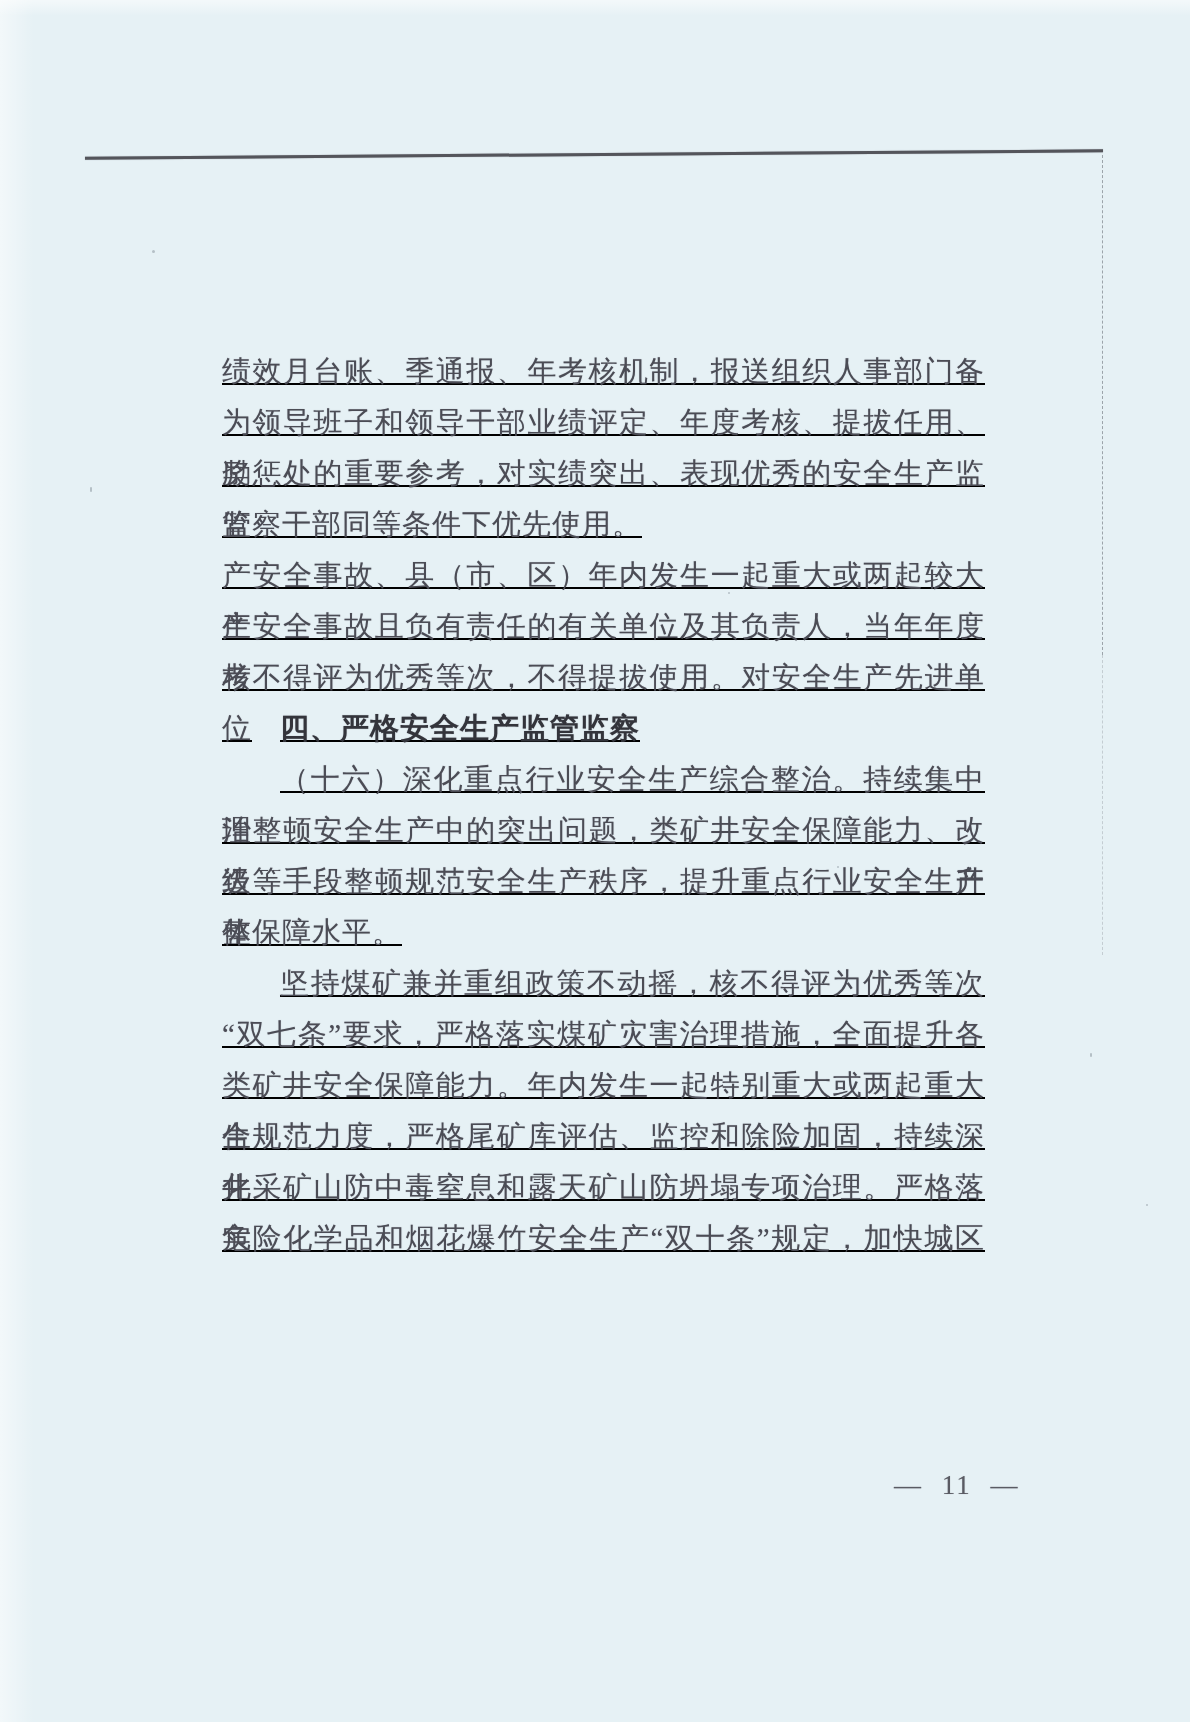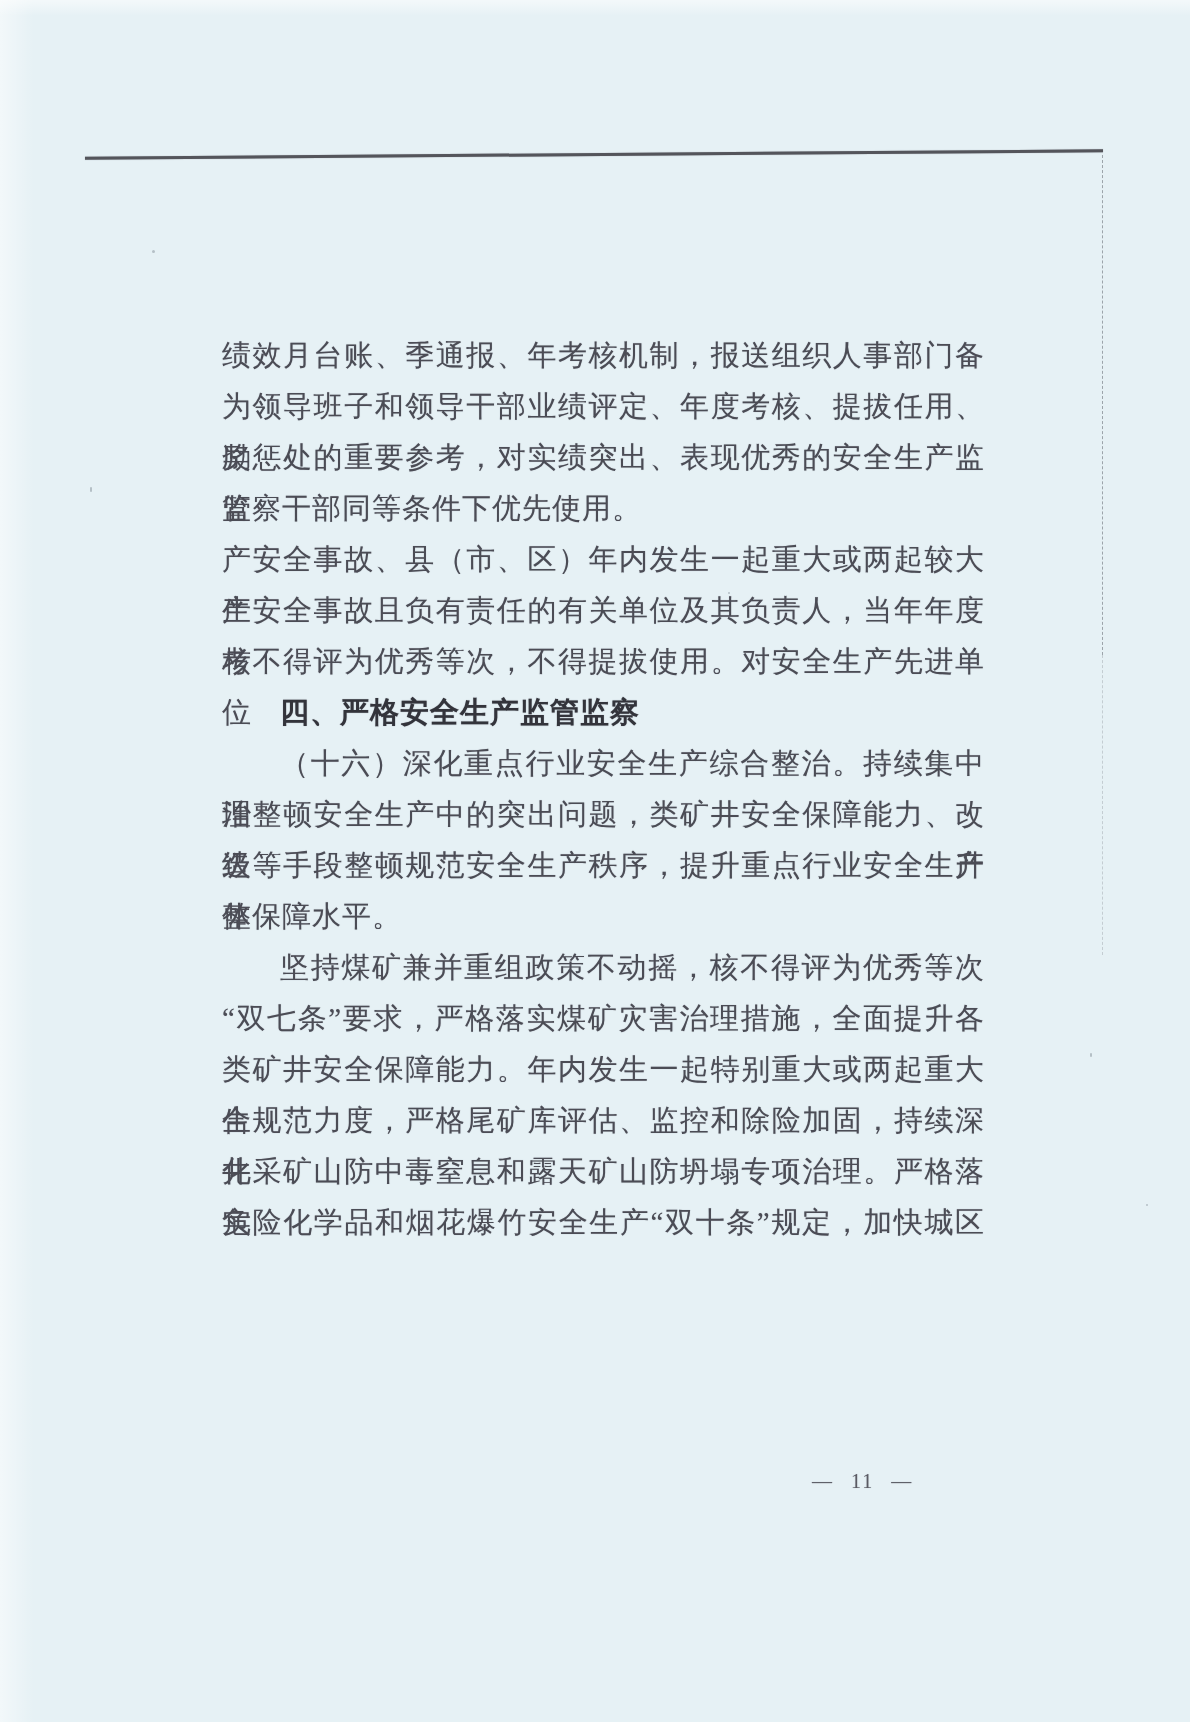--- a/index.html
+++ b/index.html
@@ -32,22 +32,23 @@
     border-left: 1px dashed rgba(95,100,108,0.55);
   }
   .right-vline-faint {
     position: absolute;
     left: 1102px; top: 655px;
     height: 300px; width: 0;
     border-left: 1px dashed rgba(95,100,108,0.25);
   }
   .textblock {
     position: absolute;
-    left: 222px; top: 330px;
+    left: 222px; top: 346px;
     width: 763px;
+    text-decoration: underline;
   }
   .line {
     height: 51px;
     line-height: 51px;
     font-size: 29px;
     letter-spacing: 1px;
     color: #4b4c55;
     white-space: nowrap;
     text-shadow: 0 0 1px rgba(70,70,85,0.35);
   }
@@ -57,23 +58,23 @@
     text-align-last: justify;
   }
   .line.indent { text-indent: 58px; }
   .line.heading {
     font-weight: bold;
     color: #33343b;
     text-shadow: 0 0 1px rgba(40,40,55,0.45);
   }
   .page-number {
     position: absolute;
-    left: 812px; top: 1470px;
+    left: 894px; top: 1470px;
     width: 130px;
-    font-size: 20px;
+    font-size: 27px;
     letter-spacing: 2px;
     word-spacing: 10px;
     color: #5a5b63;
     text-shadow: 0 0 1px rgba(80,80,95,0.35);
     white-space: nowrap;
   }
   .speck {
     position: absolute;
     width: 3px; height: 3px;
     border-radius: 50%;

